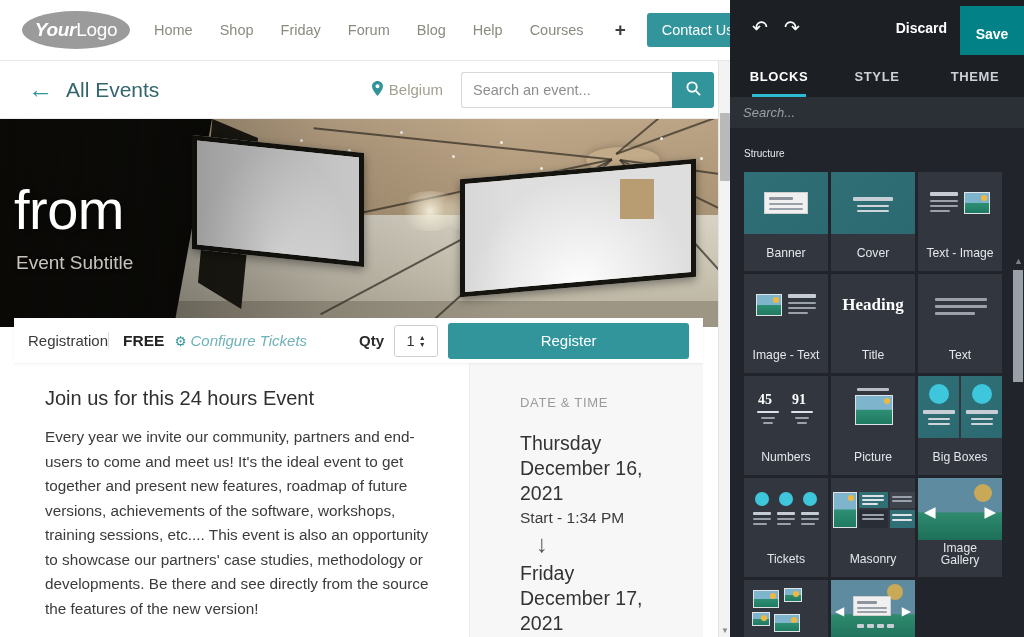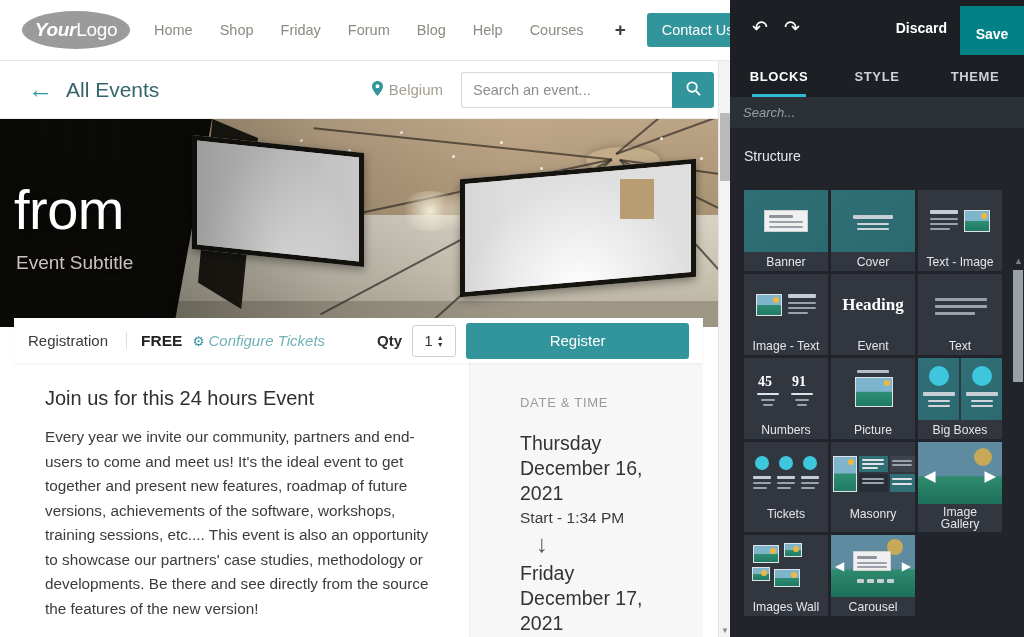--- a/index.html
+++ b/index.html
@@ -107,21 +107,21 @@
     position:absolute; left:16px; top:133px; font-size:19px; color:#c9c4bc;
     text-shadow: 0 1px 4px rgba(0,0,0,.6);
   }
 
   
   .regbar {
     position:absolute; left:14px; top:318px; width:689px; height:45px;
     background:#fff; display:flex; align-items:center; padding: 0 14px;
     box-shadow: 0 1px 2px rgba(0,0,0,.06); z-index: 4;
   }
-  .reg-label { font-size:15px; color:#3a3a3a; padding-right:18px; border-right:1px solid #dedede; }
+  .reg-label { font-size:15px; color:#3a3a3a; padding-right:0; border-right:1px solid #dedede; }
   .reg-free { font-size:15.5px; font-weight:bold; color:#222; margin-left:14px; }
   .gear { color:#33959c; margin-left:10px; font-size:13.5px; }
   .config { color:#6fb2b8; font-style: italic; font-size:15px; margin-left:4px; }
   .qty-label { font-weight:bold; font-size:15px; color:#2b2b2b; margin-left:52px; }
   .qty-box {
     margin-left:10px; width:44px; height:32px; border:1px solid #cfcfcf; border-radius:3px;
     display:flex; align-items:center; justify-content:center; gap:4px; font-size:14.5px; color:#333;
     background:#fff;
   }
   .spin { display:flex; flex-direction:column; font-size:7px; line-height:7px; color:#333; }
@@ -176,25 +176,25 @@
     content:""; position:absolute; left:50%; transform:translateX(-50%); bottom:0;
     width:54px; height:3px; background:#2dbbd4;
   }
   .psearch { height:31px; background:#2b2f36; display:flex; align-items:center; padding-left:13px; }
   .psearch input {
     background:none; border:none; outline:none; color:#b9bec6; font-size:13px;
     font-style:italic; font-family:inherit; width:100%;
   }
   .psearch input::placeholder { color:#9aa0a8; font-style:italic; }
   .pbody { flex:1; background:#21252b; position:relative; overflow:hidden; padding: 0 14px; }
-  .sect-title { color:#e6e8eb; font-size:14px; margin: 20px 0 26px 0; }
+  .sect-title { color:#e6e8eb; font-size:10px; margin: 20px 0 13px 0; }
   .grid { display:grid; grid-template-columns: repeat(3, 84px); gap: 3px; }
   .tile { background:#31363f; cursor:pointer; }
   .tile .thumb { height:62px; position:relative; overflow:hidden; }
-  .tile .cap { height:19px; color:#e4e6e9; font-size:12.2px; display:flex; align-items:center; justify-content:center; text-align:center; line-height:12px; }
+  .tile .cap { height:37px; color:#e4e6e9; font-size:12.2px; display:flex; align-items:center; justify-content:center; text-align:center; line-height:12px; }
   .tile .cap.two { height:28px; flex-direction:column; }
   .t-teal { background: linear-gradient(135deg,#2f6f75 0%,#2a6a70 100%); }
   .t-dark { background:#31363f; }
   
   .bar { background:#9aa1ab; border-radius:1px; position:absolute; }
   .bar.lt { background:#c8ced6; }
   .card { position:absolute; background:#f0f0f0; border:1px solid #cfcfcf; }
   .pic {
     position:absolute; background: linear-gradient(180deg,#7fb4cd 0%,#7fb4cd 48%, #2e8f73 49%, #1f7a62 100%);
     border:1px solid #dfe3e8;
@@ -411,21 +411,21 @@
             <div class="bar" style="left:44px;top:33px;width:28px;height:2px;"></div>
             <div class="bar" style="left:44px;top:38px;width:20px;height:2px;"></div>
           </div>
           <div class="cap">Image - Text</div>
         </div>
 
         <div class="tile">
           <div class="thumb t-dark" style="display:flex;align-items:center;justify-content:center;">
             <span class="hd">Heading</span>
           </div>
-          <div class="cap">Event</div>
+          <div class="cap">Title</div>
         </div>
 
         <div class="tile">
           <div class="thumb t-dark">
             <div class="bar" style="left:17px;top:24px;width:52px;height:3px;"></div>
             <div class="bar" style="left:17px;top:31px;width:52px;height:3px;"></div>
             <div class="bar" style="left:17px;top:38px;width:40px;height:3px;"></div>
           </div>
           <div class="cap">Text</div>
         </div>

